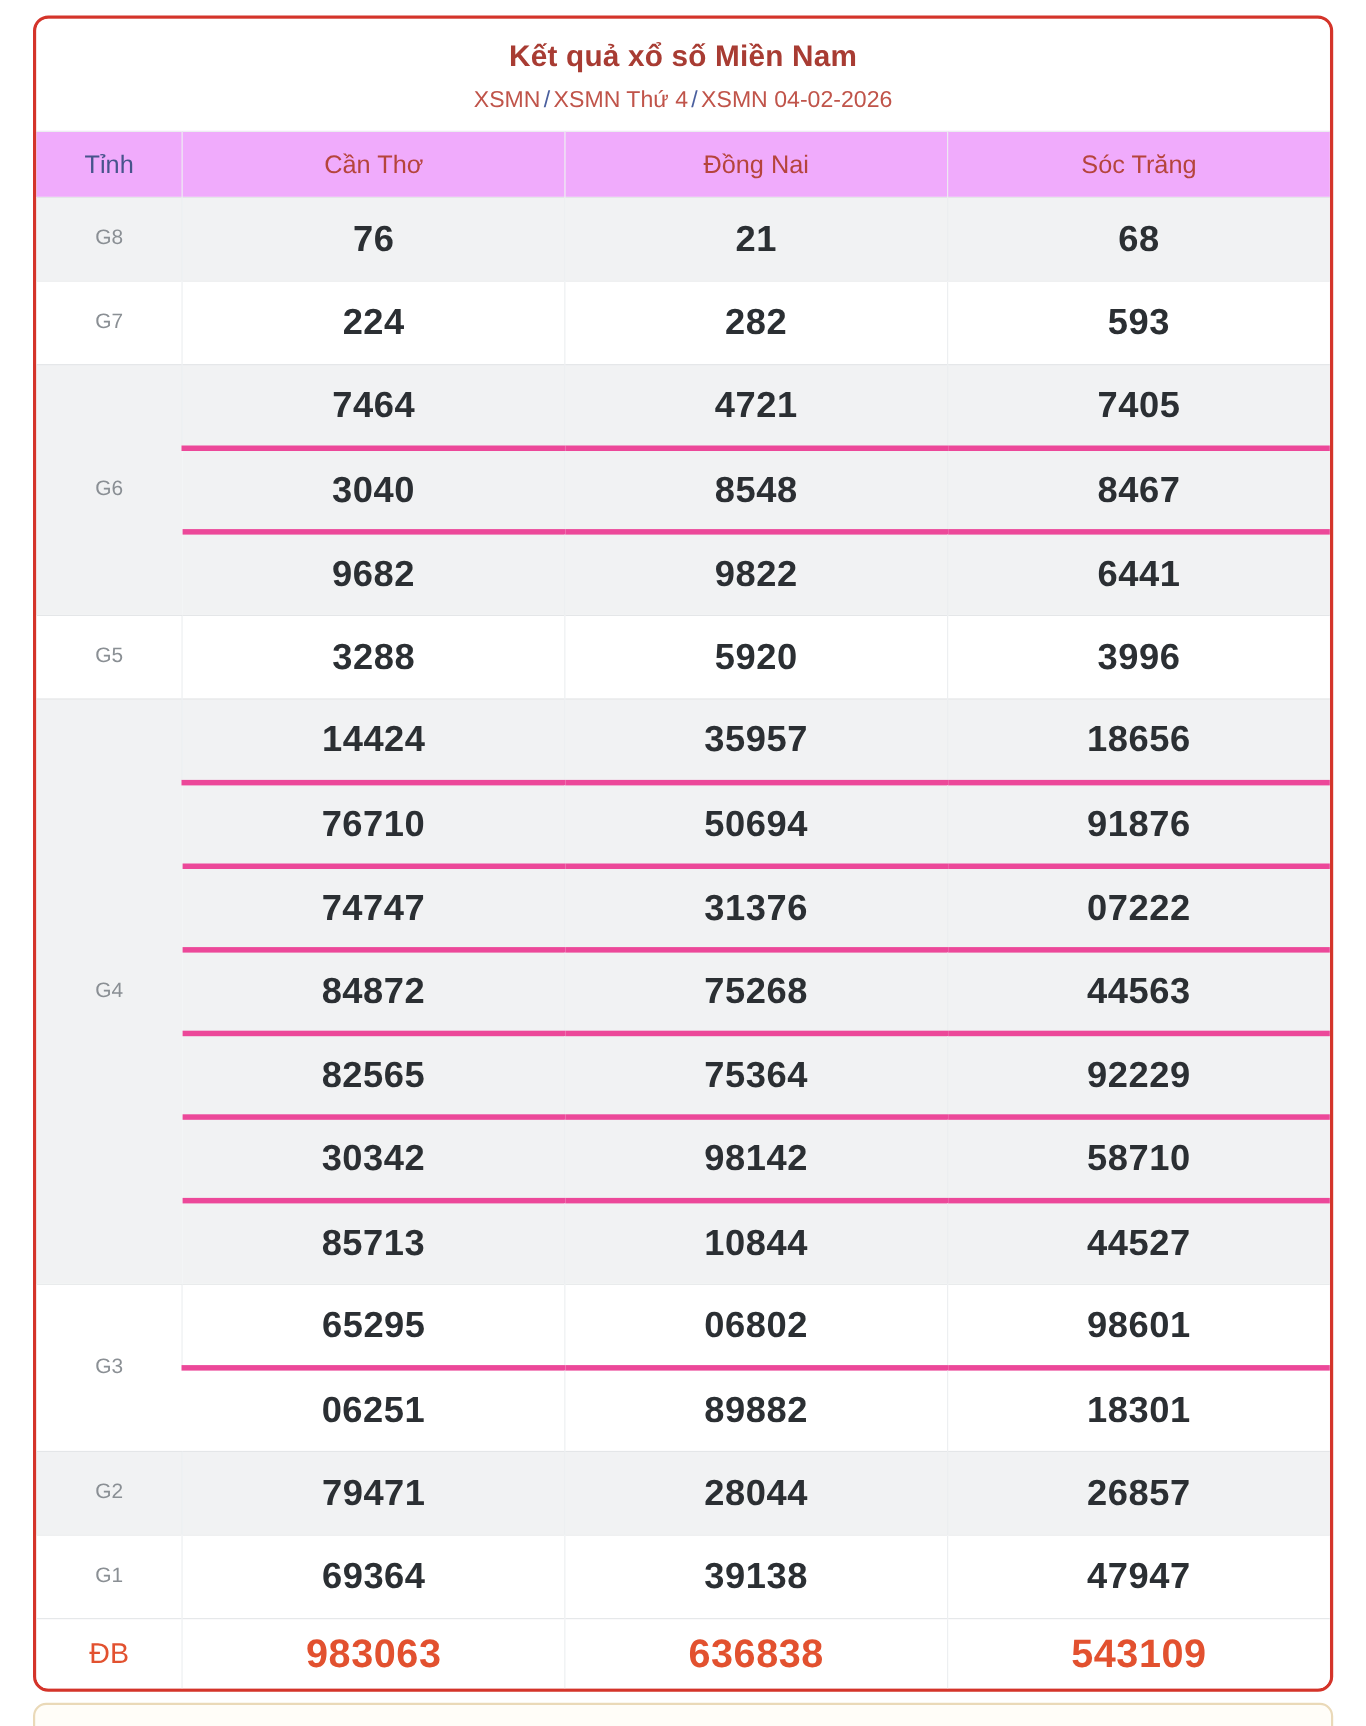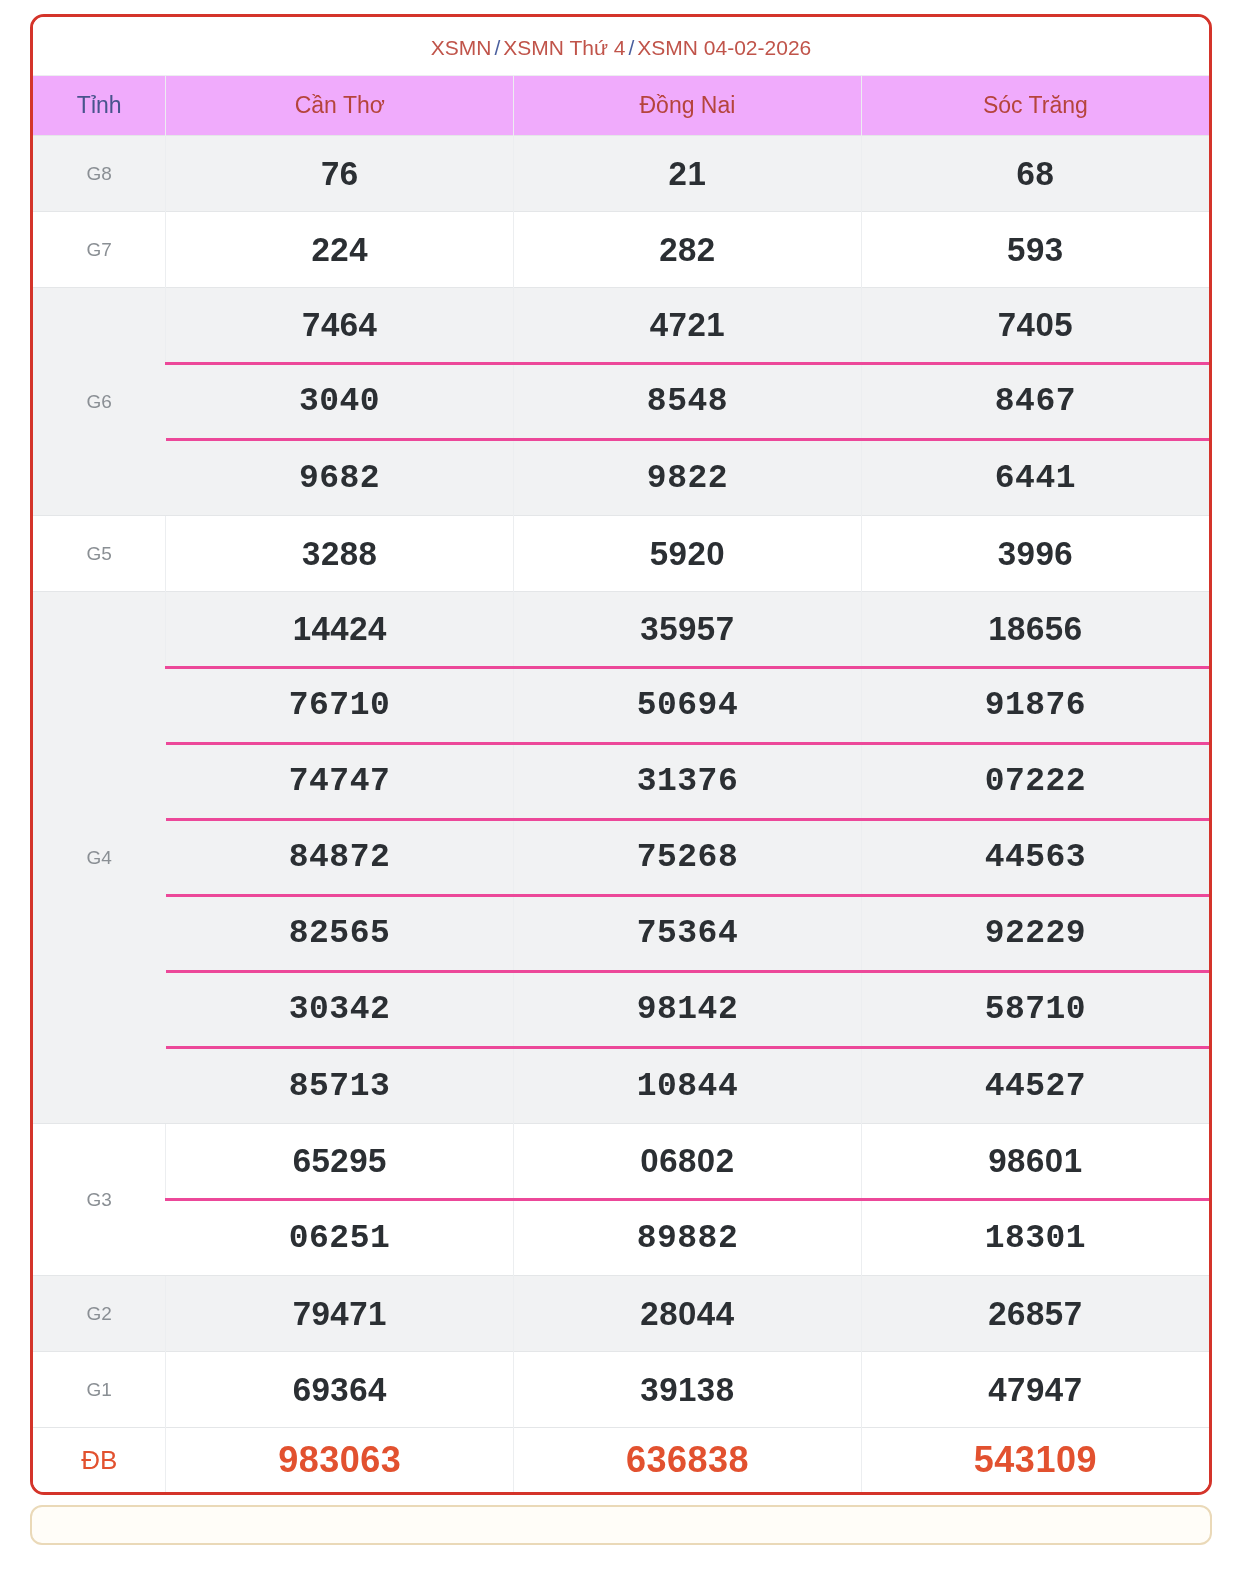--- a/index.html
+++ b/index.html
@@ -37,20 +37,21 @@
 
   .card-title {
     font-size: 27px;
     font-weight: bold;
     color: #a83c33;
     letter-spacing: 0.2px;
     line-height: 1.2;
   }
 
   .breadcrumb {
+    margin-top: 11px;
     font-size: 21px;
     color: #c0544a;
     line-height: 1.25;
     white-space: nowrap;
   }
   .breadcrumb .sep {
     color: #4a5f9e;
     padding: 0 3px;
   }
 
@@ -100,21 +101,21 @@
     color: #2b2f33;
     letter-spacing: 0.5px;
     height: 76px;
   }
 
   
   tr.shade td { background: #f1f2f3; }
   tr.plain td { background: #ffffff; }
 
   
-  tr.inner td { border-top: 3px solid #ec4899; font-family: Liberation Mono, monospace; }
+  tr.inner td { border-top: 5px solid #ec4899; }
   tr.group-start td { border-top: 1px solid #e4e6e8; margin-top: 15px; }
 
   td.db-label {
     font-size: 26px;
     color: #e2512f;
     font-weight: normal;
     border-left: none;
   }
   td.db-num {
     font-size: 36px;
@@ -135,20 +136,21 @@
   }
 </style>
 </head>
 <body>
 
 <div id="root">
 
   <div class="result-card">
 
     <div class="card-header">
+      <div class="card-title">Kết quả xổ số Miền Nam</div>
       <div class="breadcrumb"><span>XSMN</span><span class="sep">/</span><span>XSMN Thứ 4</span><span class="sep">/</span><span>XSMN 04-02-2026</span></div>
     </div>
 
     <table class="results">
       <colgroup>
         <col class="c-prize">
         <col class="c-prov">
         <col class="c-prov">
         <col class="c-prov">
       </colgroup>

